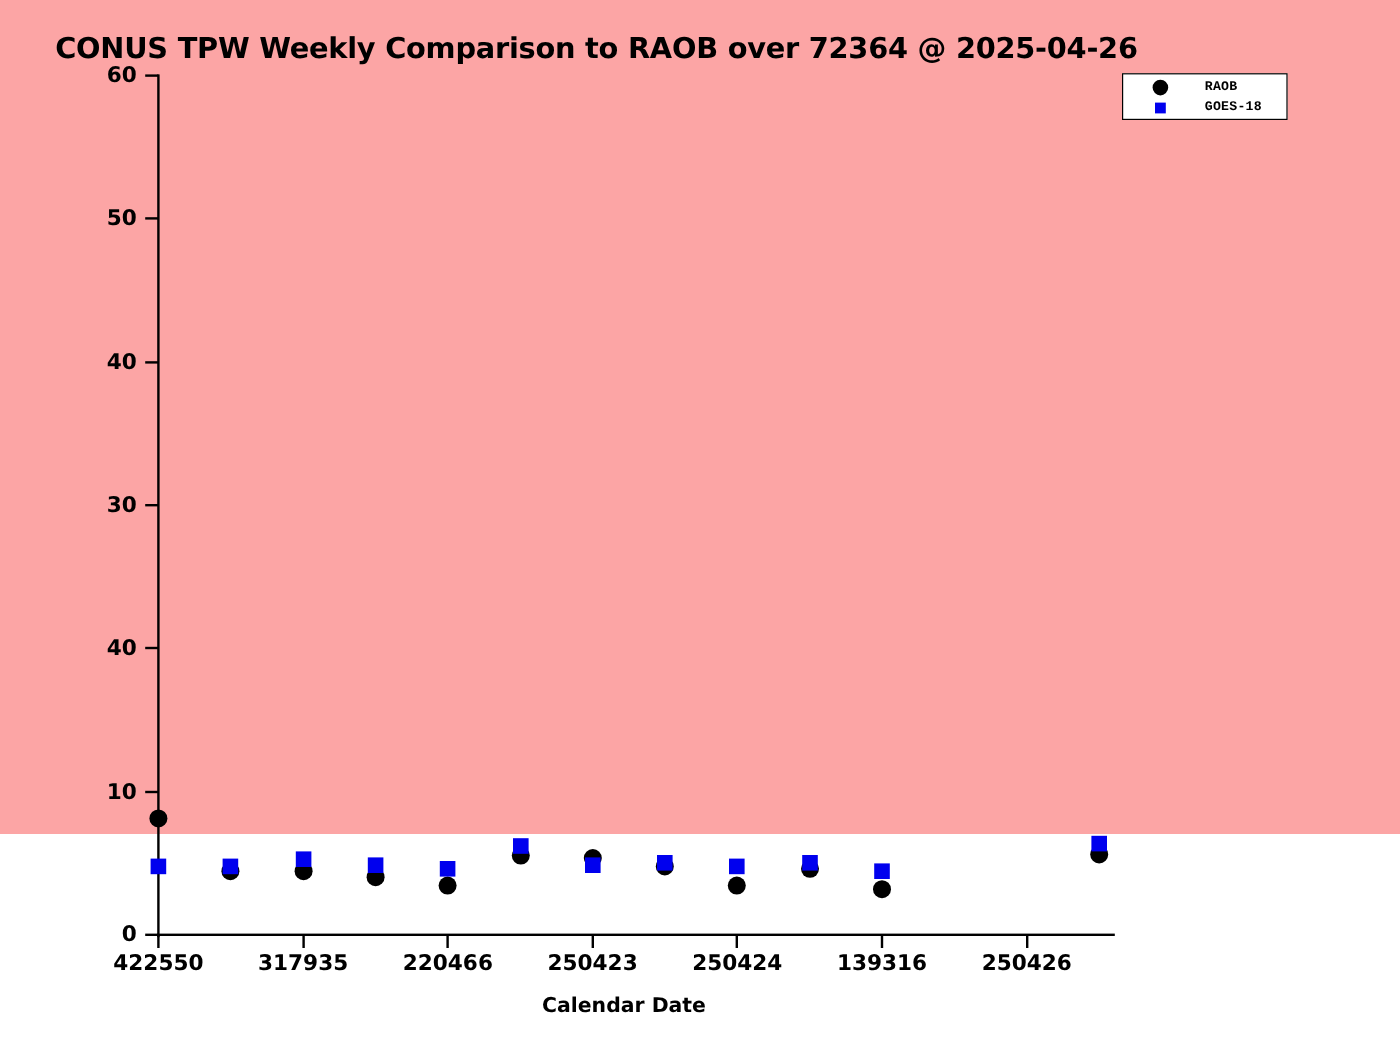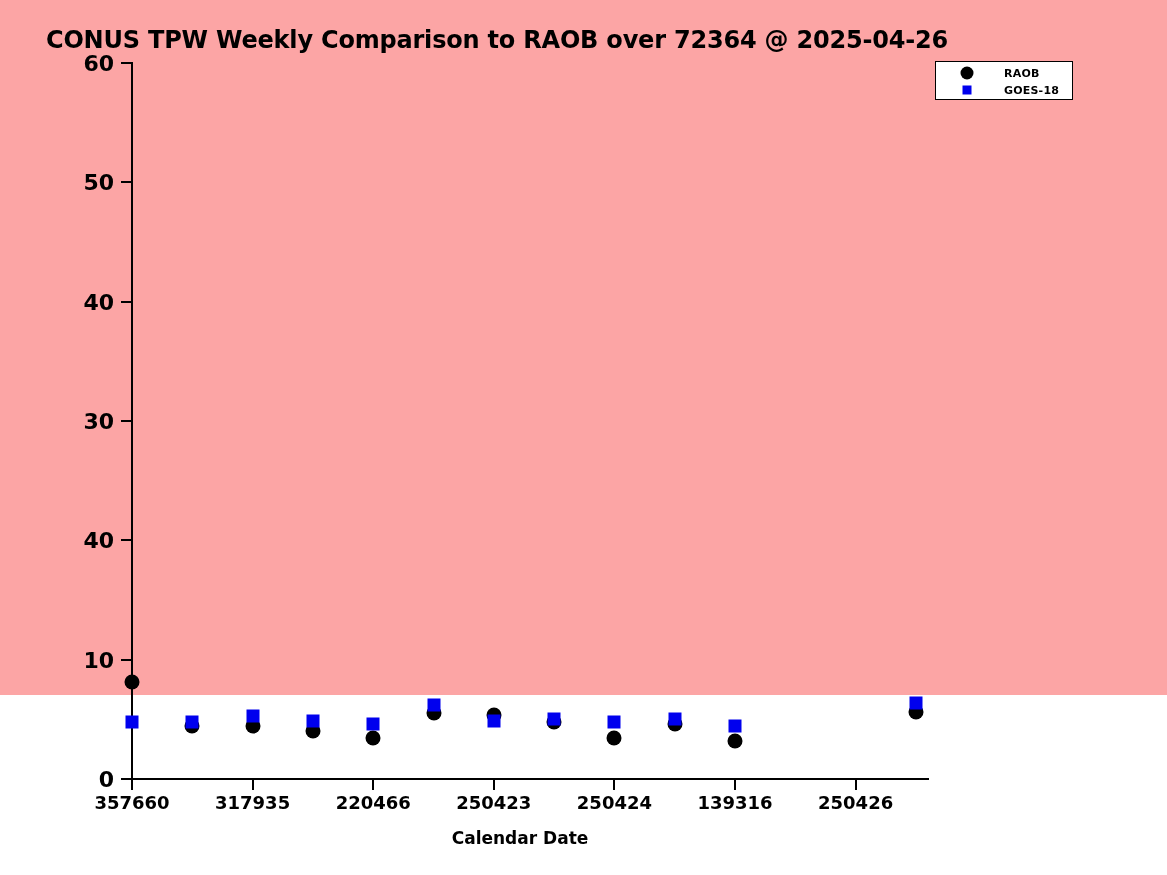--- a/index.html
+++ b/index.html
@@ -65,21 +65,21 @@
     width: 11px;
     height: 2px;
     background: #000000;
   }
   .ytick-label {
     position: absolute;
     right: 100%;
     top: 50%;
     transform: translateY(-50%);
     margin-right: 7px;
-    font-size: 22px;
+    font-size: 18px;
     font-weight: bold;
     white-space: nowrap;
   }
   .ytick-wrap {
     position: absolute;
     left: 0;
     height: 0;
   }
 
   .xtick {
@@ -141,20 +141,21 @@
     width: 136px;
     height: 37px;
     border: 1px solid #000000;
     background: #ffffff;
   }
   .legend-row {
     position: absolute;
     left: 0;
     width: 100%;
     height: 17px;
+    font-family: Liberation Mono, monospace;
   }
   .legend-sym {
     position: absolute;
     left: 31px;
     top: 50%;
     transform: translate(-50%, -50%);
   }
   .legend-sym.circle {
     width: 13px;
     height: 13px;
@@ -220,21 +221,21 @@
       </div>
       <div class="ytick-wrap" style="left: 132px; top: 63px;">
         <div class="ytick" style="top: -1px;">
           <div class="ytick-label">60</div>
         </div>
       </div>
     </div>
   <div id="x-ticks">
       <div class="xtick-wrap" style="left: 132px;">
         <div class="xtick" style="left: -1px;"></div>
-        <div class="xtick-label">357660</div>
+        <div class="xtick-label">422550</div>
       </div>
       <div class="xtick-wrap" style="left: 252.606px;">
         <div class="xtick" style="left: -1px;"></div>
         <div class="xtick-label">317935</div>
       </div>
       <div class="xtick-wrap" style="left: 373.212px;">
         <div class="xtick" style="left: -1px;"></div>
         <div class="xtick-label">220466</div>
       </div>
       <div class="xtick-wrap" style="left: 493.818px;">

